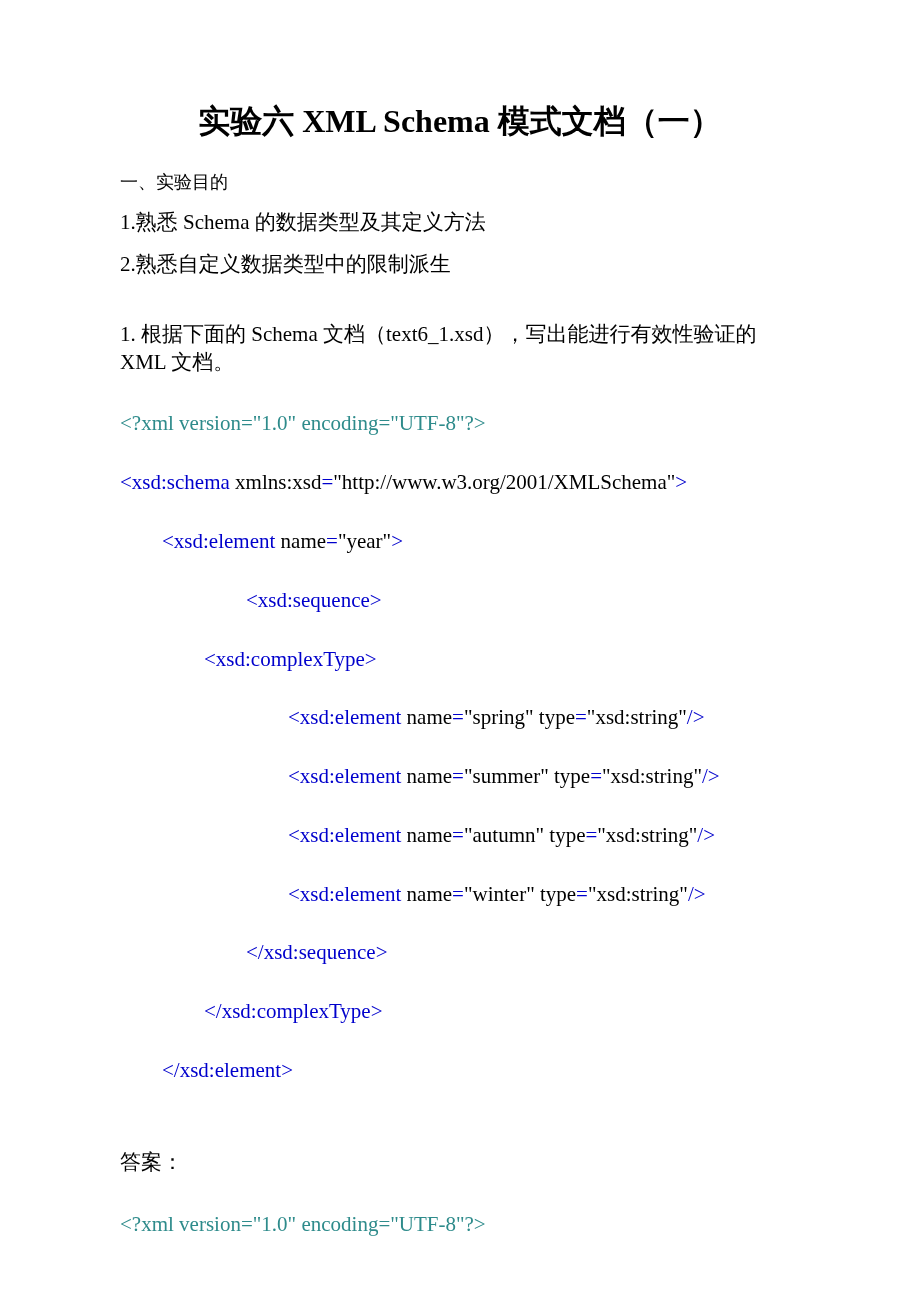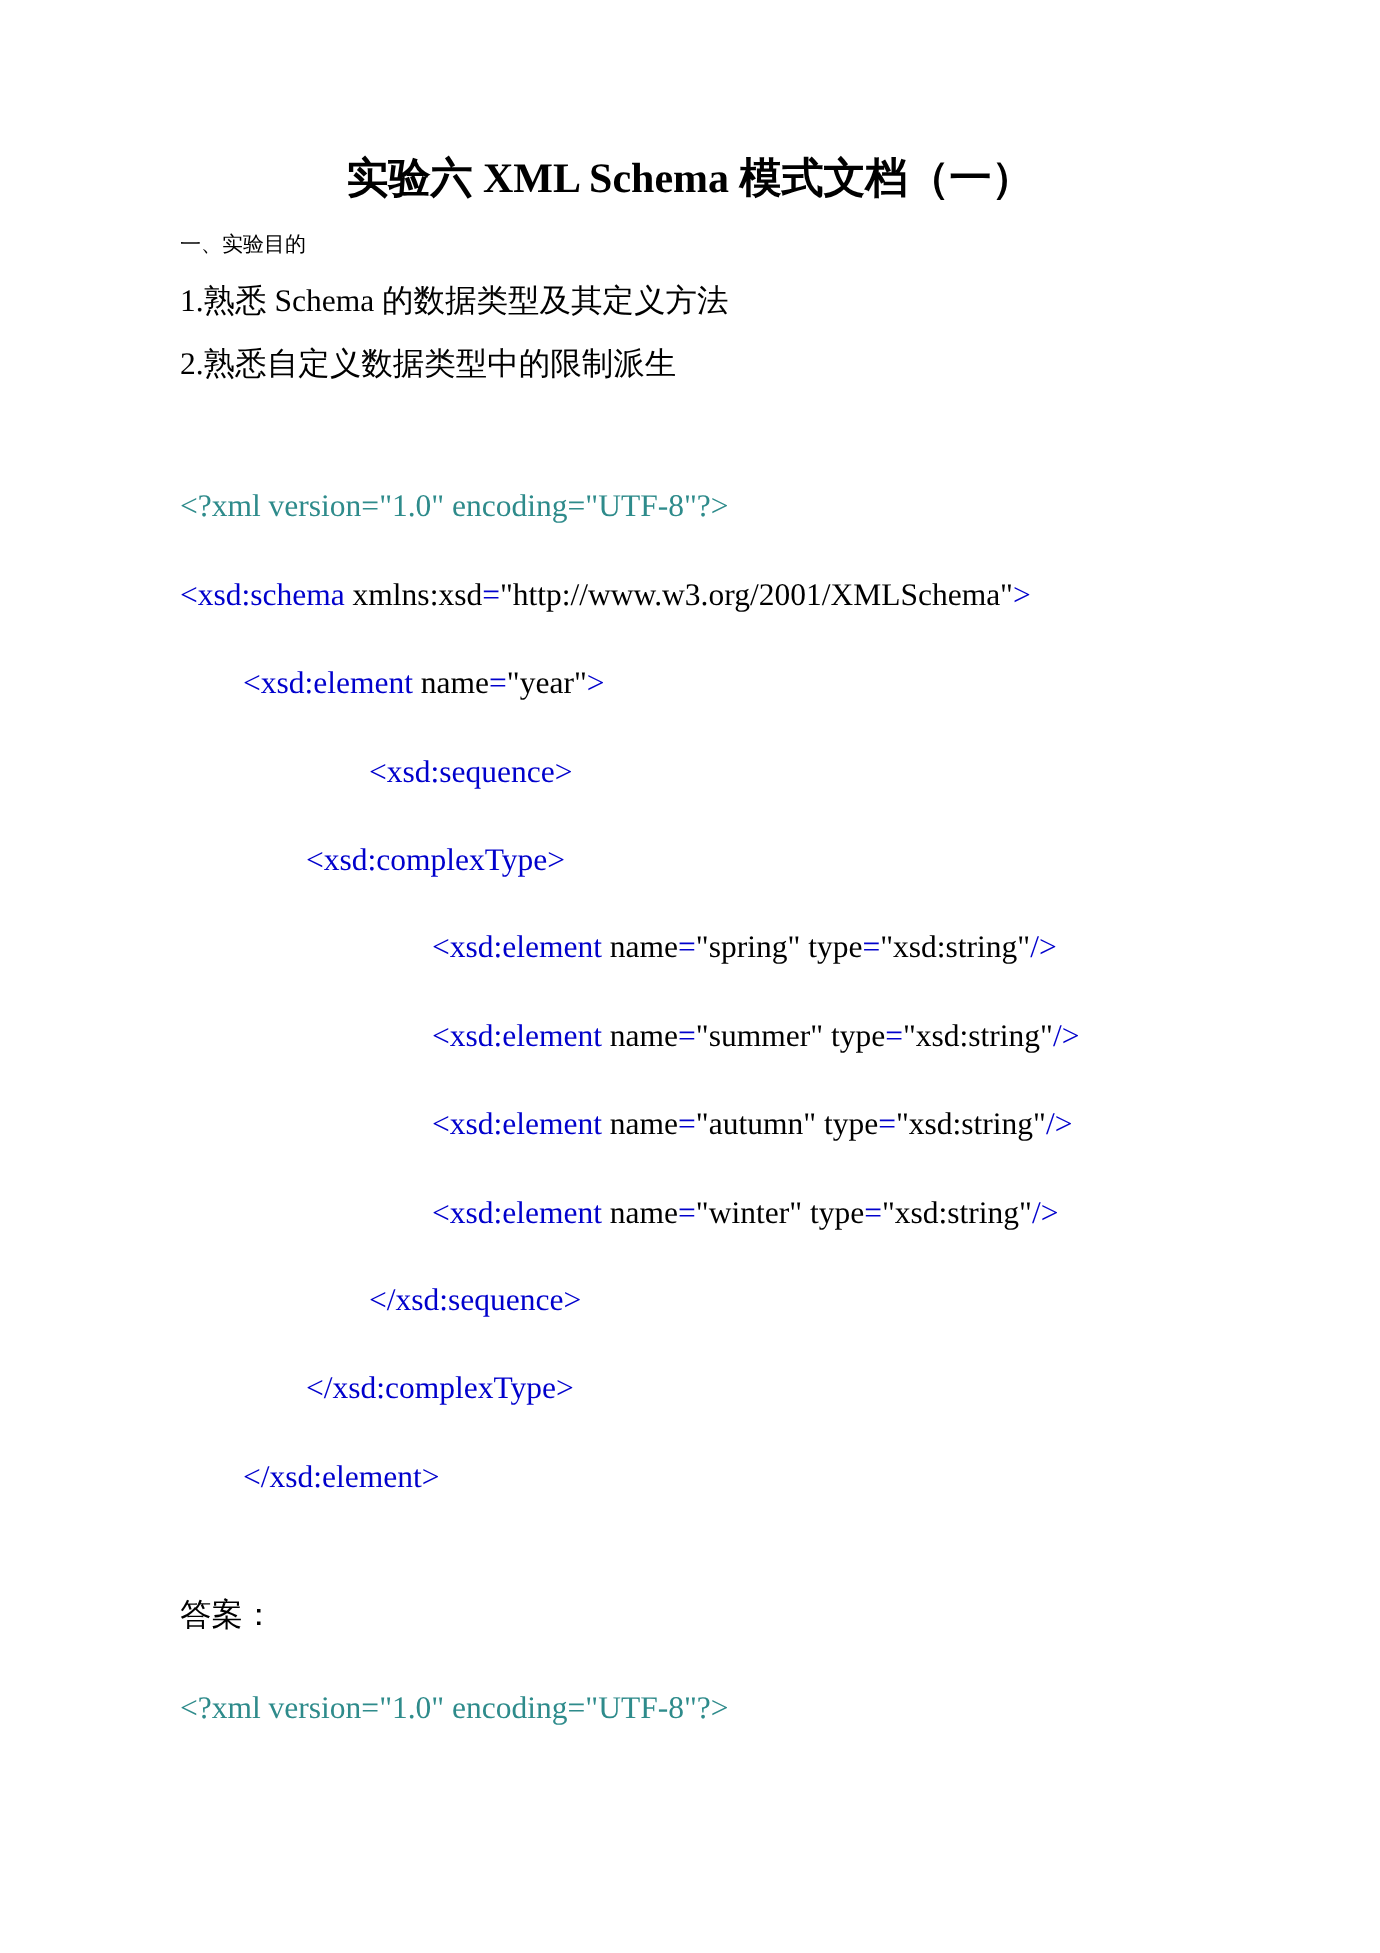--- a/index.html
+++ b/index.html
@@ -6,28 +6,28 @@
     margin: 0;
     padding: 0;
     background: #fff;
     font-family: "SimSun", "Times New Roman", serif;
     width: 920px;
   }
   .page {
     padding: 100px 120px 60px 120px;
   }
   .title {
-    font-size: 28px;
+    font-size: 32px;
     font-weight: bold;
     text-align: center;
-    margin-bottom: 16px;
+    margin-bottom: 26px;
     font-family: "SimSun", serif;
   }
   .section-heading {
-    font-size: 14px;
+    font-size: 18px;
     margin: 6px 0;
     font-family: "SimSun", serif;
   }
   .obj {
     font-size: 21px;
     margin: 14px 0;
     font-family: "SimSun", "Times New Roman", serif;
   }
   .para {
     font-size: 21px;
@@ -63,20 +63,21 @@
   <div class="title">实验六 XML Schema 模式文档（一）</div>
 
   <div class="section-heading">一、实验目的</div>
 
   <div class="obj">1.熟悉 Schema 的数据类型及其定义方法</div>
   <div class="obj">2.熟悉自定义数据类型中的限制派生</div>
 
   <div class="gap"></div>
 
 
+  <div class="para">1. 根据下面的 Schema 文档（text6_1.xsd），写出能进行有效性验证的 XML 文档。</div>
 
   <div class="code">
 <span class="line"><span class="c-teal"><span>&lt;?xml version=</span><span>"1.0"</span><span> encoding=</span><span>"UTF-8"</span><span>?&gt;</span></span></span>
 <span class="line"><span class="c-blue">&lt;xsd:schema</span><span class="c-red"> xmlns:xsd</span><span class="c-blue">=</span><span class="c-black">"http://www.w3.org/2001/XMLSchema"</span><span class="c-blue">&gt;</span></span>
 <span class="line ind1"><span class="c-blue">&lt;xsd:element</span><span class="c-red"> name</span><span class="c-blue">=</span><span class="c-black">"year"</span><span class="c-blue">&gt;</span></span>
 <span class="line ind3"><span class="c-blue">&lt;xsd:sequence&gt;</span></span>
 <span class="line ind2"><span class="c-blue">&lt;xsd:complexType&gt;</span></span>
 <span class="line ind4"><span class="c-blue">&lt;xsd:element</span><span class="c-red"> name</span><span class="c-blue">=</span><span class="c-black">"spring"</span><span class="c-red"> type</span><span class="c-blue">=</span><span class="c-black">"xsd:string"</span><span class="c-blue">/&gt;</span></span>
 <span class="line ind4"><span class="c-blue">&lt;xsd:element</span><span class="c-red"> name</span><span class="c-blue">=</span><span class="c-black">"summer"</span><span class="c-red"> type</span><span class="c-blue">=</span><span class="c-black">"xsd:string"</span><span class="c-blue">/&gt;</span></span>
 <span class="line ind4"><span class="c-blue">&lt;xsd:element</span><span class="c-red"> name</span><span class="c-blue">=</span><span class="c-black">"autumn"</span><span class="c-red"> type</span><span class="c-blue">=</span><span class="c-black">"xsd:string"</span><span class="c-blue">/&gt;</span></span>

